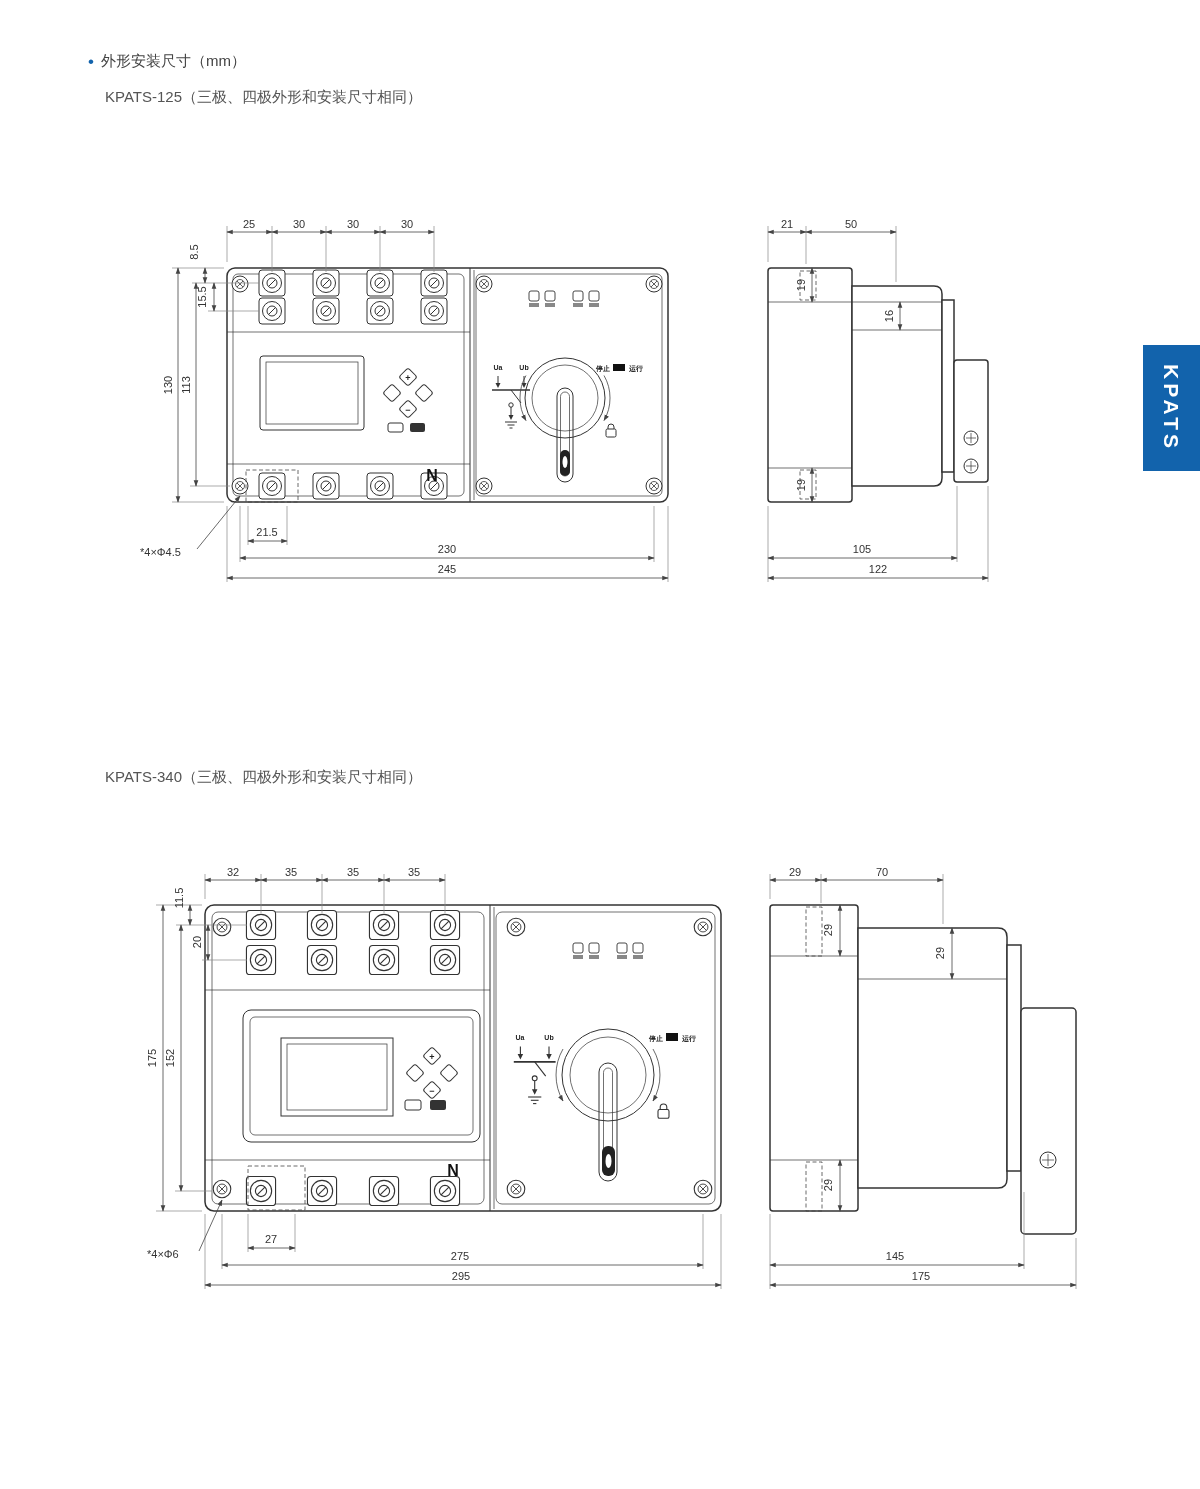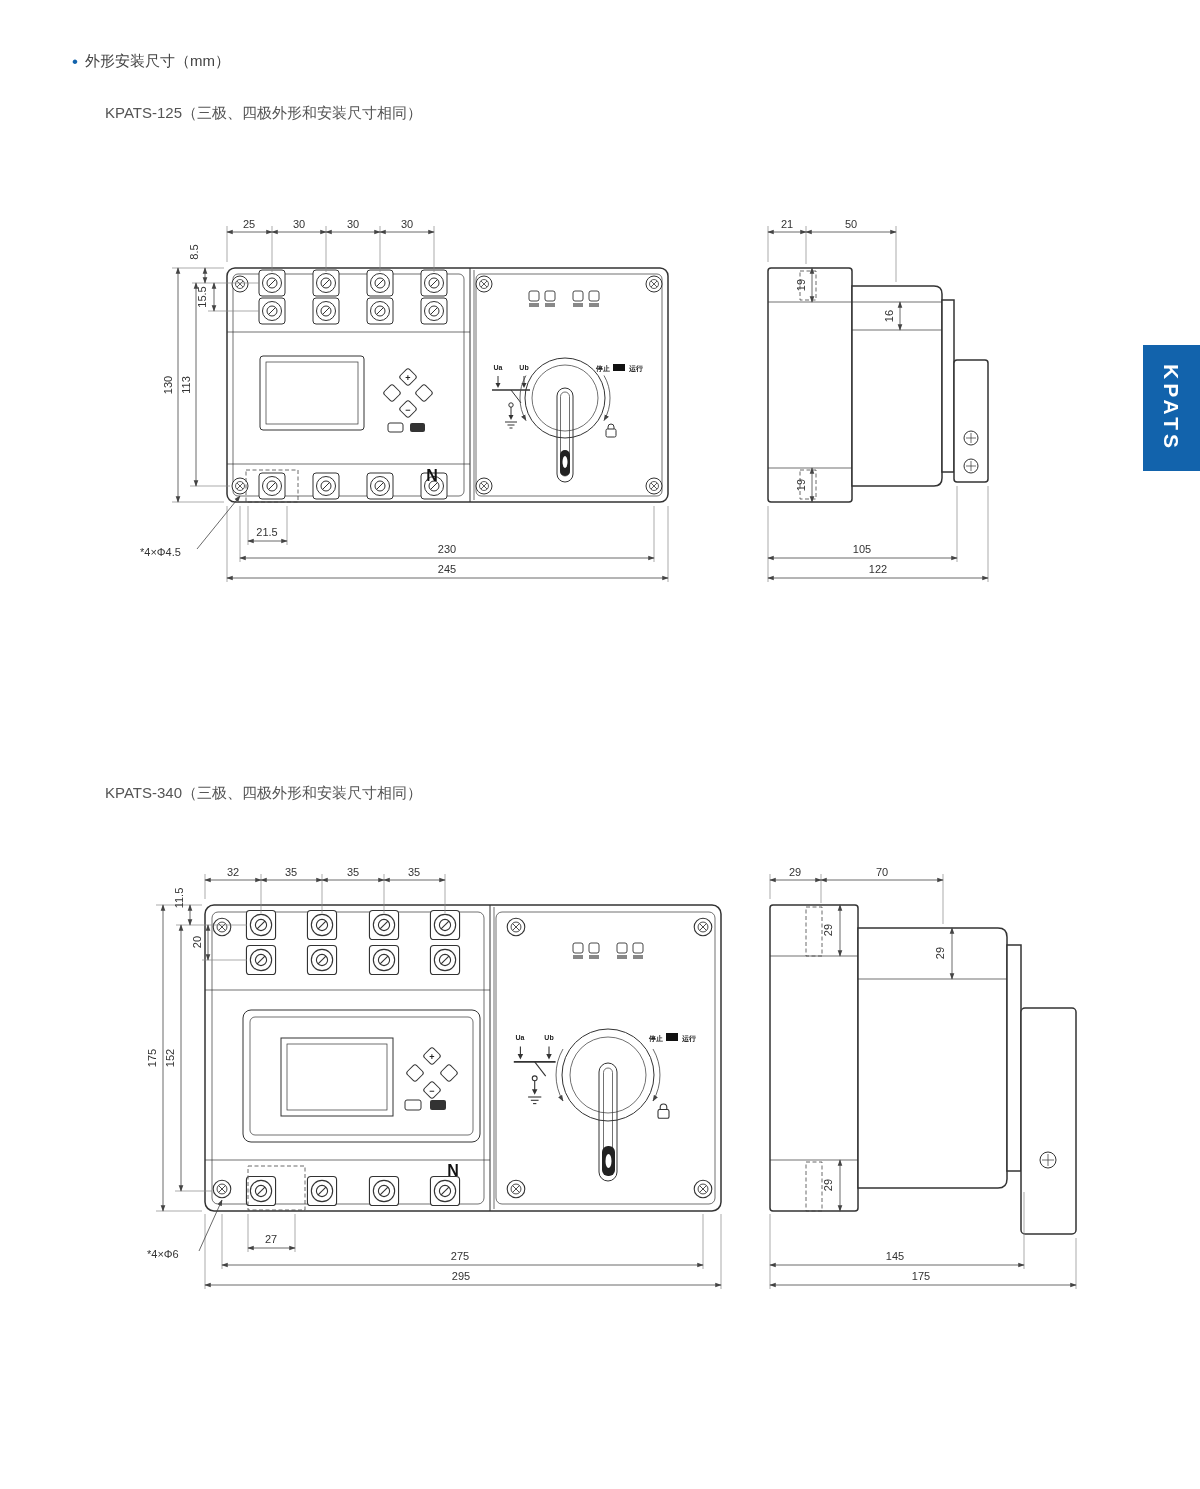--- a/index.html
+++ b/index.html
@@ -1,20 +1,20 @@
 <!DOCTYPE html>
 <html><head>
 <meta charset="utf-8">
 <style>
   html,body{margin:0;padding:0;background:#e8e8e8;}
   .page{position:relative;width:1200px;height:1489px;background:#ffffff;overflow:hidden;
         font-family:"Liberation Sans",sans-serif;}
-  .hdr{position:absolute;left:72px;top:52px;font-size:15px;color:#444;}
+  .hdr{position:absolute;left:88px;top:52px;font-size:15px;color:#444;}
   .hdr .bullet{color:#1263ac;font-size:17px;margin-right:7px;vertical-align:-1px;}
-  .sub{position:absolute;left:105px;font-size:15px;color:#555;margin-top:16px;}
+  .sub{position:absolute;left:105px;font-size:15px;color:#555;}
   .t125{top:88px;} .t250{top:768px;}
   .tab{position:absolute;right:0;top:345px;width:57px;height:126px;background:#1263ac;
        display:flex;align-items:center;justify-content:center;}
   .tabtxt{transform:rotate(90deg);color:#fff;font-weight:bold;font-size:21px;letter-spacing:4px;white-space:nowrap;}
   svg{position:absolute;left:0;top:0;}
   .body{fill:#fff;stroke:#333;stroke-width:1.5;}
   .ln{fill:none;stroke:#333;stroke-width:1;}
   .thin{fill:none;stroke:#333;stroke-width:.7;}
   .dash{fill:none;stroke:#444;stroke-width:.8;stroke-dasharray:4 2.5;}
   .dim{stroke:#444;stroke-width:.8;fill:none;}

